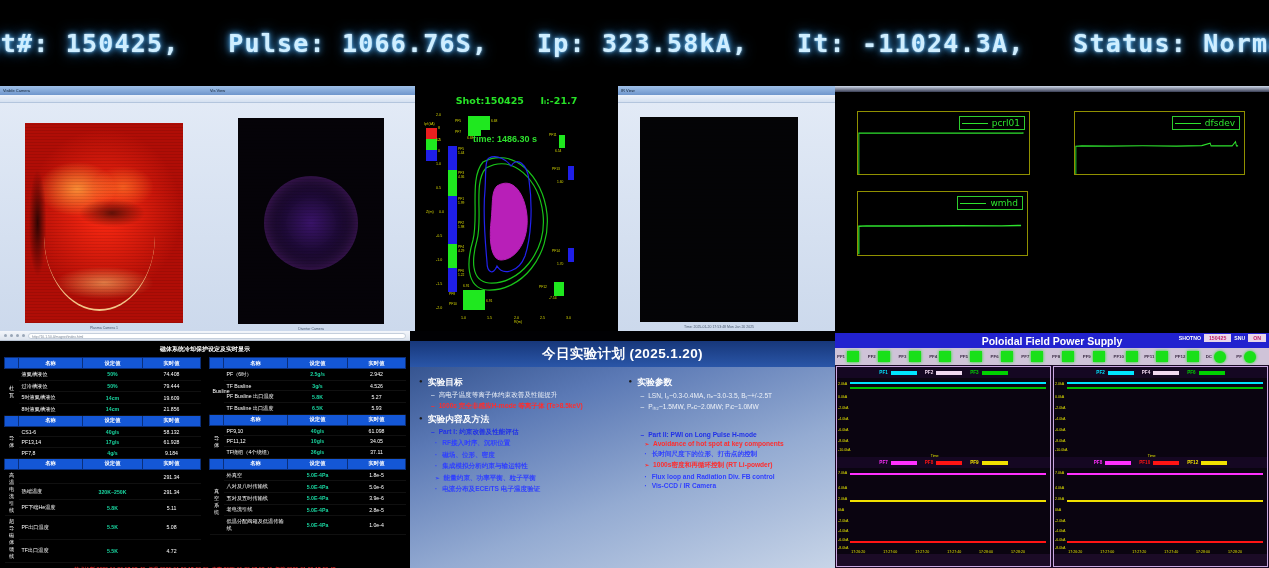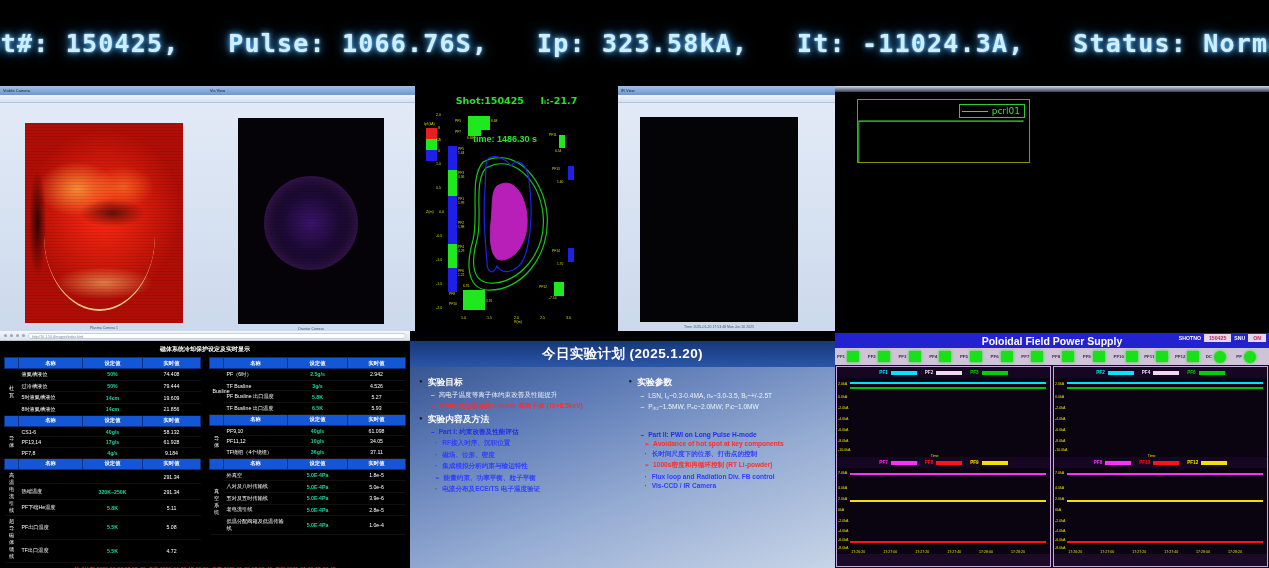--- a/index.html
+++ b/index.html
@@ -117,21 +117,21 @@
   #cam3 .g3 { left:50%; top:6%; width:74%; height:88%;
     border:4px solid rgba(120,140,170,.45);
     border-color:transparent rgba(120,140,170,.45) transparent transparent;
     transform:rotate(4deg); }
   #cam3 .img::after{ content:""; position:absolute; inset:0;
     background:repeating-linear-gradient(0deg, rgba(0,0,0,.12) 0 1px, transparent 1px 3px); }
 
   
   #signals { left:835px; top:86px; width:434px; height:247px; background:#000; }
   #signals .sigtop { height:6px; background:linear-gradient(180deg,#cfd9ea,#3a3f55); }
-  #siggrid { position:absolute; left:0; top:10px; width:434px; height:241px;
+  #siggrid { position:absolute; left:0; top:22px; width:434px; height:241px;
              display:grid; grid-template-columns:1fr 1fr; grid-template-rows:1fr 1fr 1fr; }
   .sigcell { position:relative; }
   .plotbox { position:absolute; left:22px; right:22px; top:3px; bottom:13px;
              border:1px solid #909000; background:#000; overflow:hidden; }
   .sigcell.right .plotbox { left:22px; right:24px; }
   .legend { position:absolute; right:4px; top:4px; border:1px solid #2ecc2e;
             background:#000; padding:1px 4px 1px 2px; display:flex; align-items:center; gap:4px; }
   .legend .ln { width:26px; height:0; border-top:1.4px solid #2ee22e; }
   .legend .lb { color:#2ee22e; font-size:9px; font-family:"DejaVu Sans", sans-serif; }
   .trace { position:absolute; left:0; top:0; width:100%; height:100%; }
@@ -358,22 +358,47 @@
         </svg>
         <div class="legend">
           <span class="ln"></span>
           <span class="lb">pcrl01</span>
         </div>
       </div>
     </div>
 
 
 
-
-
+    <div class="sigcell right">
+      <div class="plotbox">
+
+        <svg class="trace" viewBox="0 0 200 60" preserveAspectRatio="none">
+          <path d="M1,60 L1,33 L8,32.6 L40,32.8 L80,32.5 L120,32.8 L150,32.4 L160,30 L161,32.6 L186,32.6 L190,28.5 L191,32.6 L193,32.6" fill="none" stroke="#2ee22e" stroke-width="1.1"></path>
+        </svg>
+        <div class="legend">
+          <span class="ln"></span>
+          <span class="lb">dfsdev</span>
+        </div>
+      </div>
+    </div>
+
+
+    <div class="sigcell right">
+      <div class="plotbox">
+
+        <svg class="trace" viewBox="0 0 200 60" preserveAspectRatio="none">
+          <path d="M1,60 L1,33 L10,32.6 L60,32.7 L120,32.5 L170,32.6 L193,32.2" fill="none" stroke="#2ee22e" stroke-width="1.4"></path>
+        </svg>
+        <div class="legend">
+          <span class="ln"></span>
+          <span class="lb">wmhd</span>
+        </div>
+
+      </div>
+    </div>
   </div>
 </div>
 
 <div class="panel" id="magtab">
   <div class="browserbar">
     <span class="bdot"></span>
     <span class="bdot"></span>
     <span class="bdot"></span>
     <span class="bdot"></span>
     <span class="burl">http://10.1.50.4/magnet/index.html</span>

